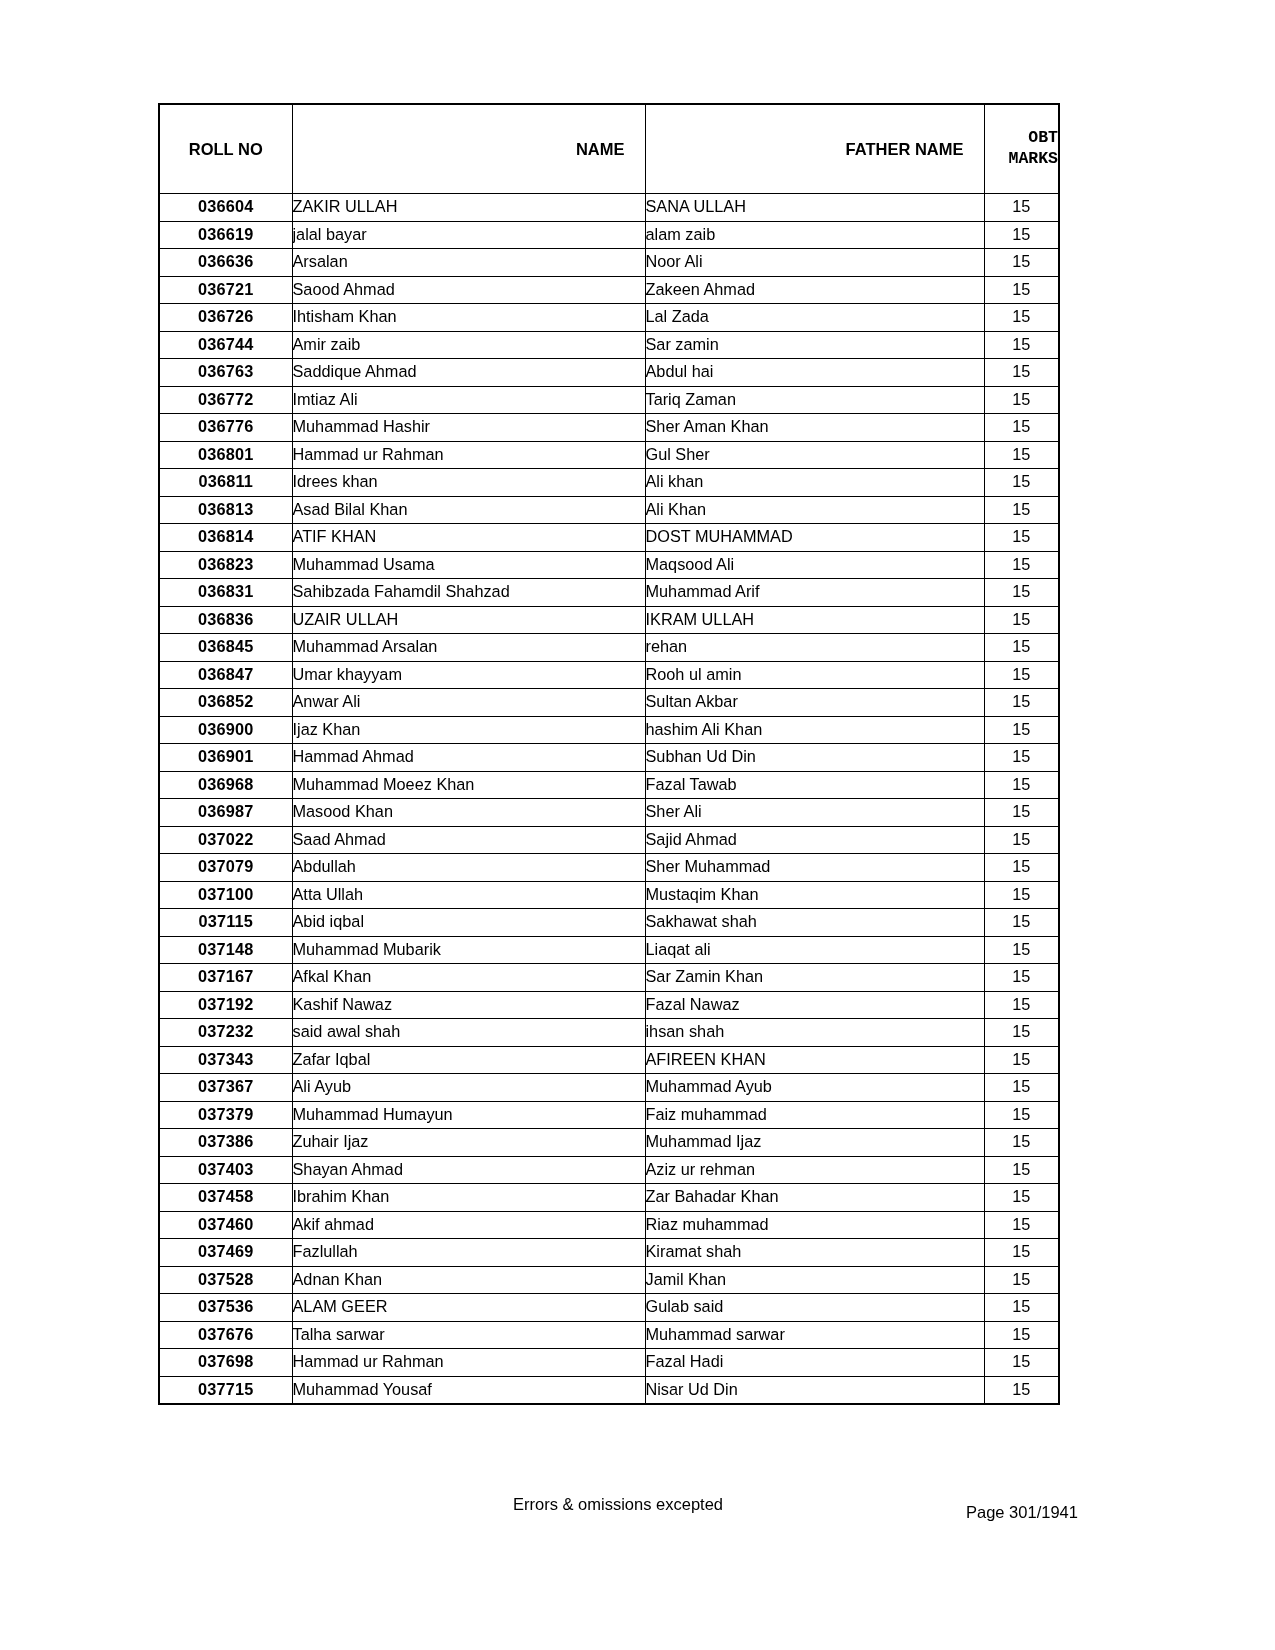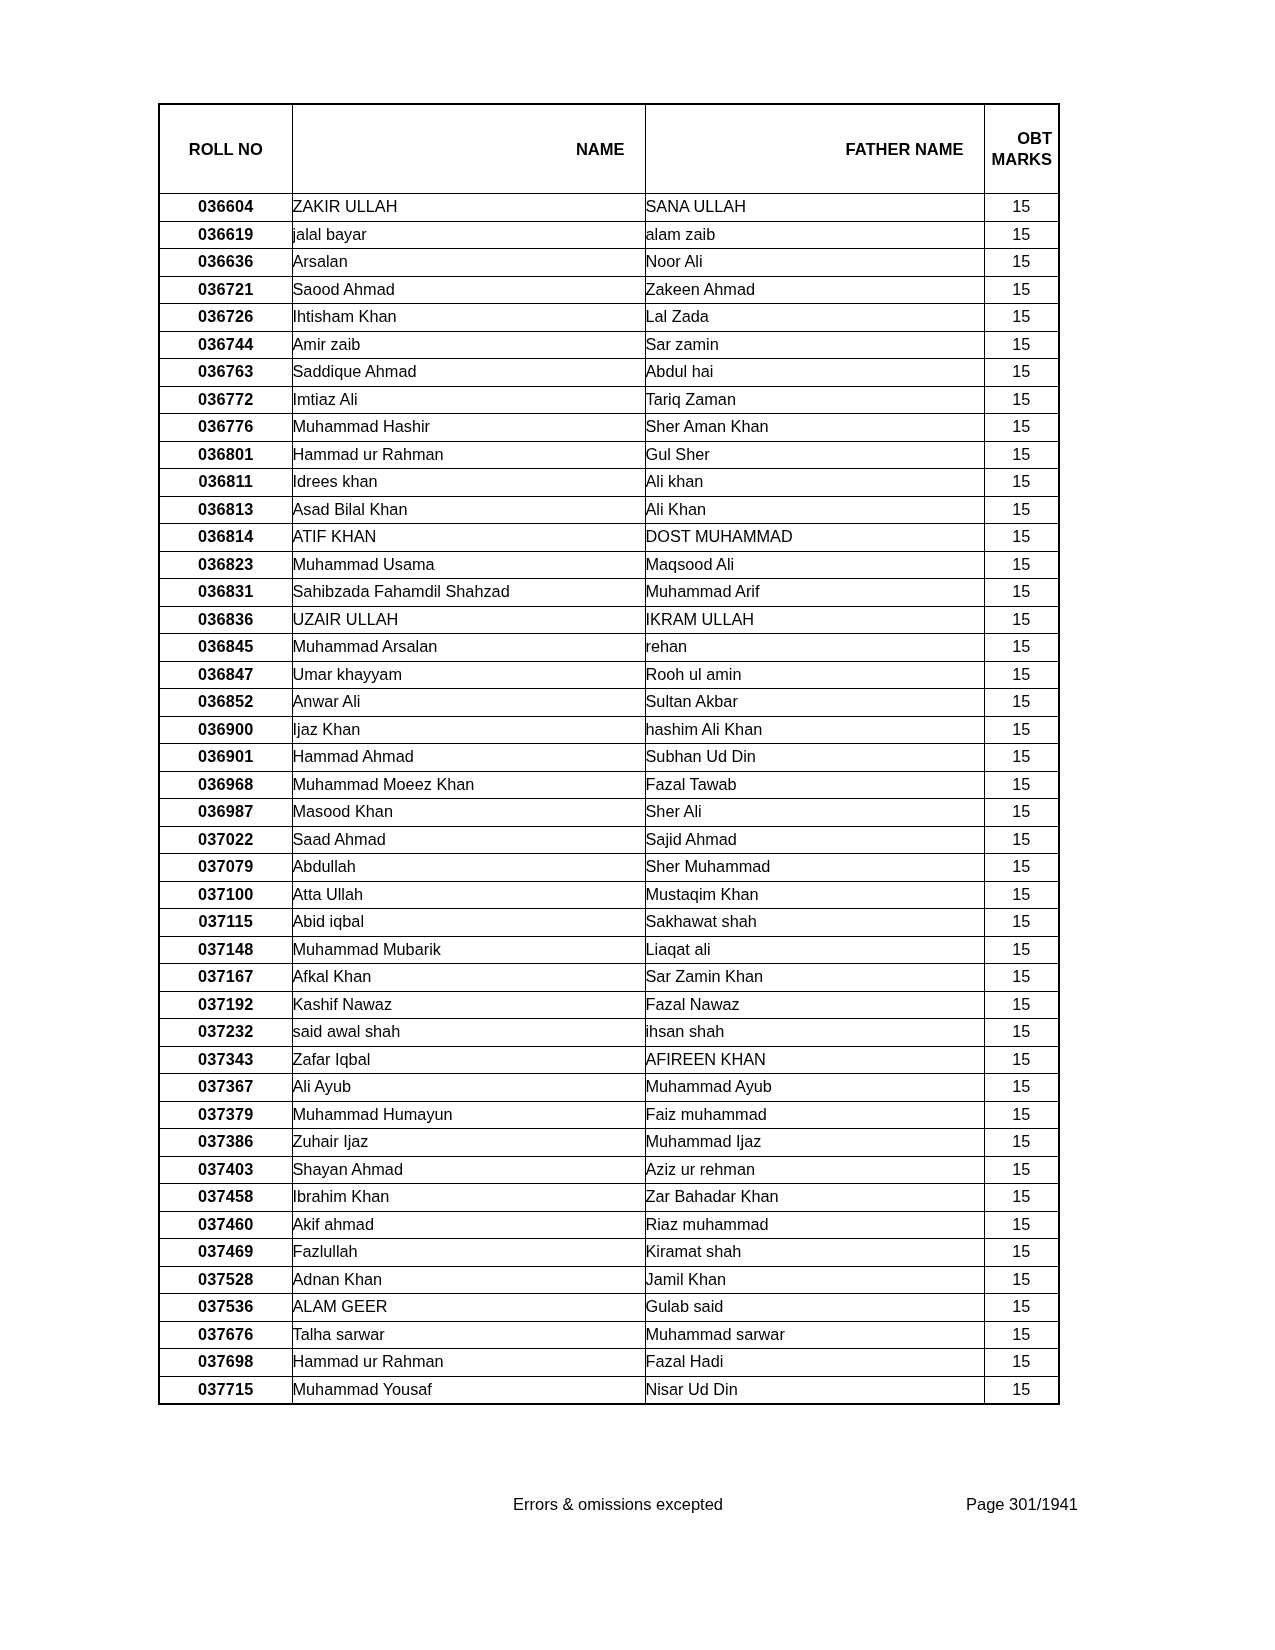--- a/index.html
+++ b/index.html
@@ -49,21 +49,22 @@
     text-align: right;
     padding: 0 20px;
     line-height: 1.25;
   }
   th.th-roll {
     text-align: center !important;
     padding: 0 !important;
   }
   th.th-marks {
     text-align: right;
-    padding: 0 6px !important;
+    padding: 0 0 !important;
+    font-family: Liberation Mono, monospace;
   }
   th.th-marks .mk1, th.th-marks .mk2 { display: block; }
   table.results tbody td {
     height: 26.5px;
     font-size: 16.3px;
     line-height: 1.1;
   }
   td.roll {
     text-align: center;
     font-weight: bold;
@@ -86,21 +87,21 @@
   .footer .note {
     position: absolute;
     left: 513px;
     top: 0;
     font-size: 16.5px;
     font-weight: normal;
   }
   .footer .pageno {
     position: absolute;
     left: 966px;
-    top: 0;
+    top: 8px;
     font-size: 16.5px;
   }
 </style>
 </head>
 <body>
 
 <div class="page">
 
   <div class="table-wrap">
     <table class="results">

